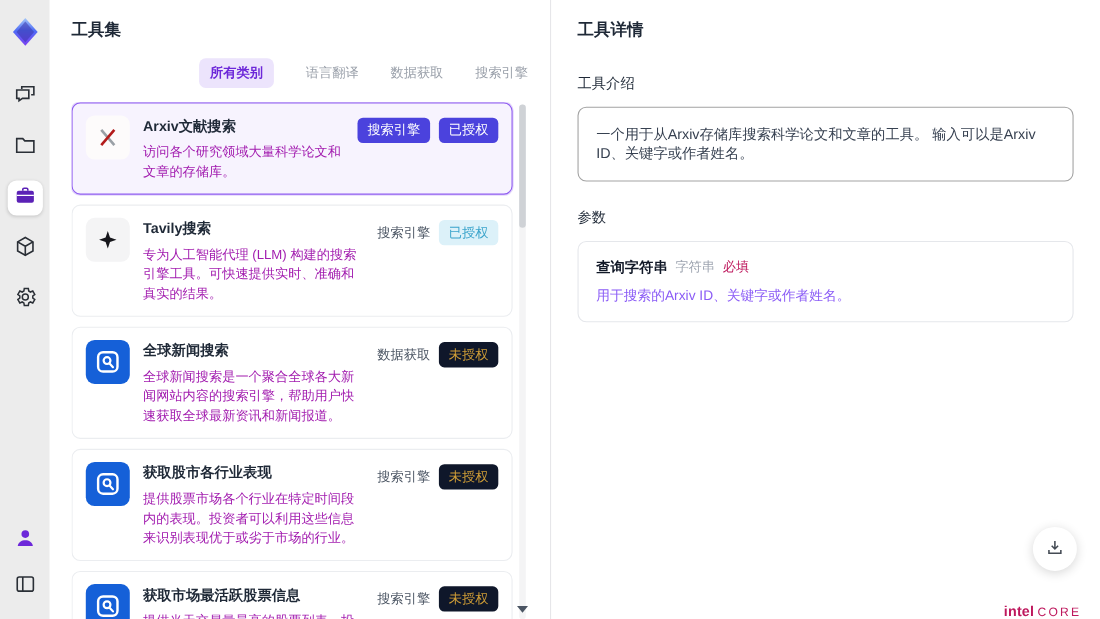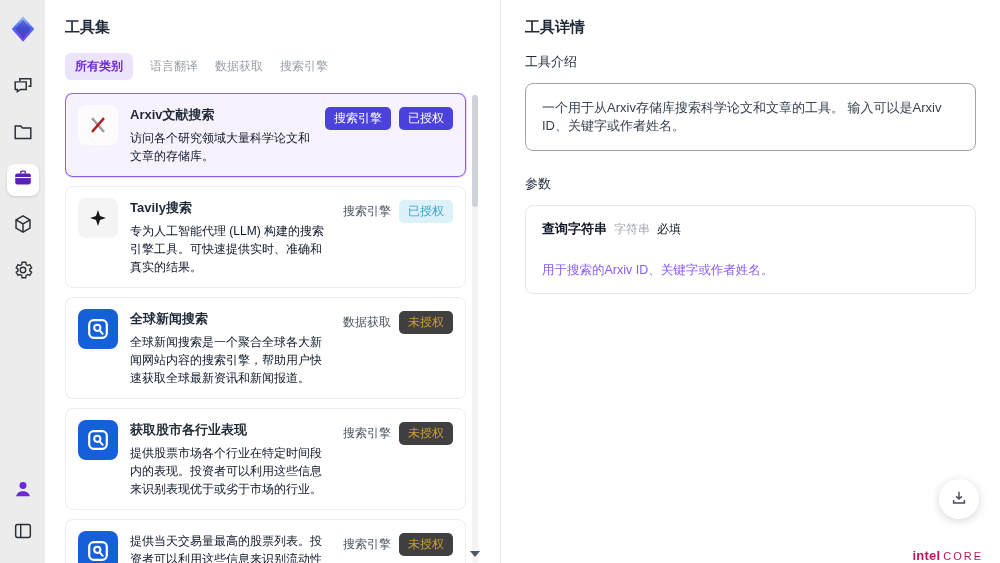--- a/index.html
+++ b/index.html
@@ -10,57 +10,57 @@
   .sidebar { width:45px; height:563px; background:#ececec; display:flex; flex-direction:column; align-items:center; padding:12px 0 14px; flex:none; }
   .logo { width:30px; height:34px; margin-bottom:26px; cursor:pointer; }
   .nav { display:flex; flex-direction:column; align-items:center; gap:14px; }
   .nav-item { width:32px; height:32px; border-radius:8px; display:flex; align-items:center; justify-content:center; cursor:pointer; }
   .nav-item.active { background:#fff; box-shadow:0 1px 3px rgba(0,0,0,.14); }
   .nav.bottom { margin-top:auto; gap:10px; }
 
   
   .left-panel { width:455px; flex:none; padding:18px 20px 0 20px; display:flex; flex-direction:column; }
   .panel-title { font-size:15px; font-weight:700; margin-bottom:16px; }
-  .tabs { display:flex; align-items:center; gap:17px; margin-bottom:13px; }
+  .tabs { display:flex; align-items:center; gap:29px; margin-bottom:13px;justify-content:flex-end; }
   .tab { border:none; background:transparent; font-size:12px; color:#9aa0aa; padding:5px 0; cursor:pointer; font-family:inherit; }
   .tab.active { background:#ece4fc; color:#6d28d9; padding:5px 10px; border-radius:6px; font-weight:600; }
 
   .list-wrap { position:relative; flex:1; overflow:hidden; padding-right:14px; }
   .tool-list { display:flex; flex-direction:column; gap:9px; }
 
   .card { position:relative; display:flex; gap:12px; border:1px solid #ebedf0; border-radius:8px; background:#fff; padding:11px 12px; cursor:pointer; }
   .card.selected { border:1px solid #8f5cf0; background:#f7f3fe; box-shadow:0 0 0 1px rgba(143,92,240,.25); }
   .tool-icon { width:40px; height:40px; flex:none; border-radius:8px; background:#f3f4f6; display:flex; align-items:center; justify-content:center; }
   .tile-arxiv-icon { background:#fdfbfb; }
   .tile-tavily-icon { background:#f4f4f5; }
   .tile-juhe-search-icon { background:#1560d8; }
   .tool-main { flex:1; min-width:0; padding-top:1px; }
   .tool-name { font-size:13px; font-weight:700; color:#1f2937; margin-bottom:5px; }
-  .tool-desc { font-size:12px; color:#0f172a; line-height:1.5; }
+  .tool-desc { font-size:12px; color:#a21caf; line-height:1.5; }
   .badges { display:flex; gap:8px; flex:none; align-items:flex-start; padding-top:2px; }
   .badge { font-size:12px; padding:3px 9px; border-radius:5px; white-space:nowrap; }
   .badge.solid { background:#4b42dd; color:#fff; }
   .badge.plain { background:transparent; color:#4b5563; padding:3px 0; }
   .badge.cyan { background:#dcf1f9; color:#3ba4cb; }
-  .badge.yellow { background:#404040; color:#cf9d36; }
+  .badge.yellow { background:#0f172a; color:#cf9d36; }
 
   .scrollbar { position:absolute; top:2px; right:2px; bottom:0; width:6px; background:#f4f4f5; border-radius:3px; cursor:pointer; }
   .scroll-thumb { position:absolute; top:0; left:0; width:6px; height:112px; background:#cfd2d6; border-radius:3px; cursor:grab; }
   .scroll-down-arrow { position:absolute; bottom:6px; left:-2px; width:0; height:0; border-left:5px solid transparent; border-right:5px solid transparent; border-top:6px solid #4b5563; cursor:pointer; }
 
   
   .right-panel { flex:1; border-left:1px solid #e6e6e9; padding:18px 24px; position:relative; }
-  .rp-title { font-size:15px; font-weight:700; margin-bottom:16px; }
+  .rp-title { font-size:15px; font-weight:700; margin-bottom:30px; }
   .section-heading { font-size:13px; font-weight:400; margin-bottom:12px; }
   .intro-box { border:1px solid #a3a3a3; border-radius:8px; padding:15px 16px; font-size:13px; color:#374151; margin-bottom:24px; }
   .param-box { border:1px solid #e5e7eb; border-radius:8px; padding:14px 16px; }
-  .param-head { display:flex; align-items:center; gap:7px; margin-bottom:24px; }
+  .param-head { display:flex; align-items:flex-start; gap:7px; margin-bottom:9px; }
   .param-name { font-size:13px; font-weight:700; color:#111827; }
   .param-type { font-size:12px; color:#9ca3af; }
-  .param-required { font-size:12px; color:#0f172a; }
+  .param-required { font-size:12px; color:#be185d; }
   .param-desc { font-size:12.5px; color:#8b5cf6; }
 
   .fab { position:absolute; right:21px; bottom:44px; width:40px; height:40px; border-radius:50%; background:#fff; border:none; box-shadow:0 2px 10px rgba(0,0,0,.16); display:flex; align-items:center; justify-content:center; cursor:pointer; }
   .brand { position:absolute; right:17px; bottom:0; display:flex; align-items:baseline; gap:3px; color:#be185d; }
   .brand .intel { font-size:13px; font-weight:700; letter-spacing:.2px; }
   .brand .core { font-size:11px; letter-spacing:2px; text-transform:uppercase; font-weight:400; }
 </style>
 </head>
 <body>
 
@@ -222,20 +222,21 @@
 
   <div class="card">
     <span class="tool-icon tile-juhe-search-icon">
             <svg viewBox="0 0 24 24" width="24" height="24">
               <rect x="3.2" y="3.2" width="17.6" height="17.6" rx="4.5" fill="none" stroke="#fff" stroke-width="2.2"></rect>
               <circle cx="11.3" cy="10.8" r="3.1" fill="none" stroke="#fff" stroke-width="2"></circle>
               <path d="M13.6 13.4l3.1 3.4" stroke="#fff" stroke-width="2" stroke-linecap="round"></path>
             </svg>
           </span>
     <div class="tool-main">
+      <div class="tool-name">获取市场最活跃股票信息</div>
       <div class="tool-desc">提供当天交易量最高的股票列表。投资者可以利用这些信息来识别流动性强的股票和潜在的交易机会。</div>
     </div>
     <div class="badges">
       <span class="badge plain">搜索引擎</span>
       <span class="badge yellow">未授权</span>
     </div>
   </div>
 
 </div>
     <div class="scrollbar">

